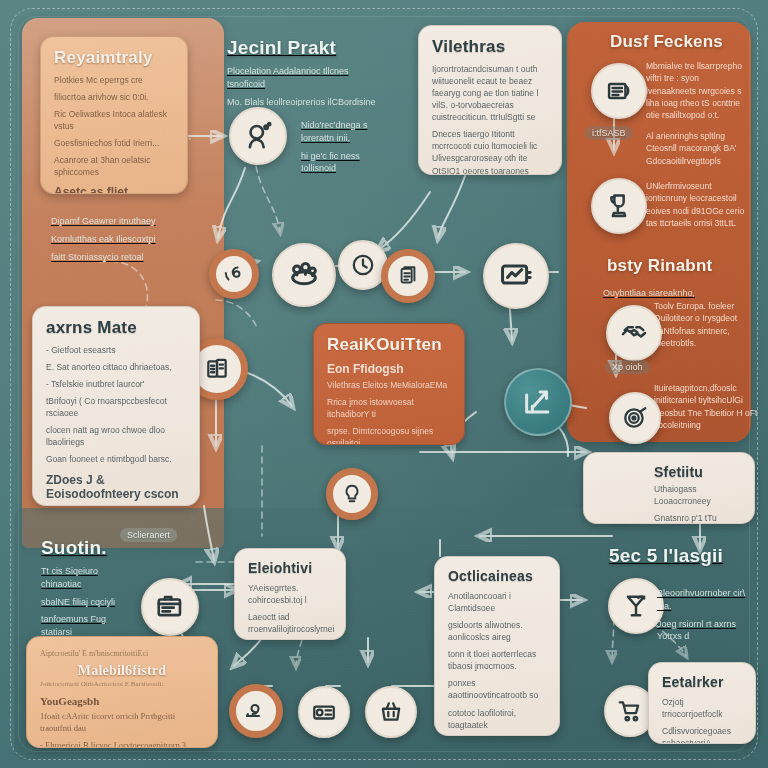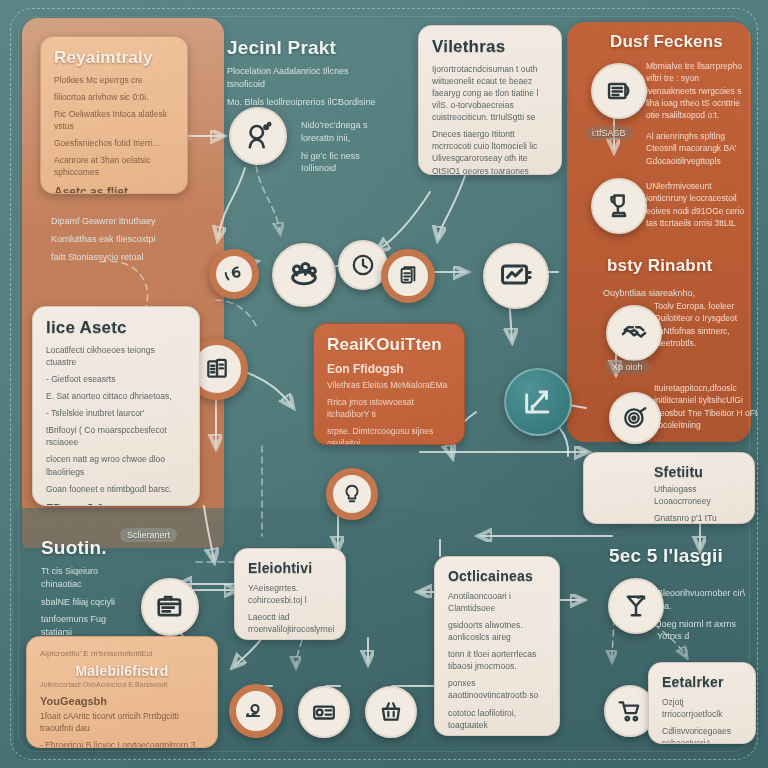--- a/index.html
+++ b/index.html
@@ -67,21 +67,21 @@
   .card.tan{
     background:linear-gradient(170deg,#f0c39c 0%,#e8b489 100%);
     color:#6c4b36;
     border:1px solid rgba(150,105,70,.3);
   }
   .card.orangey{
     background:linear-gradient(170deg,#c96a42 0%,#bd6038 100%);
     color:#fbe9df;
     border:1px solid rgba(120,55,30,.35);
   }
-  .card.plain{background:transparent;box-shadow:none;border:none;}
+  .card.plain{background:transparent;box-shadow:none;border:none;text-decoration:underline;}
 
   .card h3{
     margin:0 0 6px 0;
     font-size:17px;
     font-weight:700;
     letter-spacing:.2px;
     text-shadow:0 1px 1px rgba(0,0,0,.16);
   }
   .card.cream h3{color:#2f4044;}
   .card.tan h3{color:#f6f1ea;text-shadow:0 1px 2px rgba(120,70,40,.6);}
@@ -479,22 +479,21 @@
     <span class="txt">Mbmialve tre llsarrprepho viftri tre   :  syon lvenaakneets rwrgcoies s liha ioag rtheo tS ocnttrie otie rsaliltxopod o:t.</span>
   </div>
   <div class="bullet-row" style="left:646px;top:130px;width:110px;">
     <span class="txt">Al arienringhs spltlng Cteosnll macorangk BA' Gdocaoitilrvegttopls</span>
   </div>
   <div class="bullet-row" style="left:646px;top:180px;width:110px;">
     <span class="txt">UNlerfrmivoseunt ionticnruny leocracestoil eoives nodi d91OGe cerio tas ttcrtaeils orrisi 3ttLtL</span>
   </div>
 
   <div class="card cream" style="left:32px;top:306px;width:168px;height:200px;">
-    <h3>lice Asetc</h3>
-    <p>Locatlfecti cikhoeoes teiongs ctuastre</p>
+    <h3>axrns Mate</h3>
     <p>-  Gietfoot eseasrts</p>
     <p>E. Sat anorteo  cittaco dhriaetoas,</p>
     <p>- Tsfelskie  inutbret laurcor'</p>
     <p>tBrifooyi ( Co rnoarspccbesfecot rsciaoee</p>
     <p>clocen natt ag wroo chwoe dloo lbaoliriegs</p>
     <p>Goan fooneet e ntimtbgodl barsc.</p>
     <h4>ZDoes J &amp; Eoisodoofnteery cscon</h4>
 
   </div>
 
@@ -526,21 +525,21 @@
   </div>
 
   <div class="card plain" style="left:28px;top:526px;width:116px;height:110px;">
     <h3>Suotin.</h3>
     <p>Tt cis  Siqeiuro chinaotiac</p>
     <p>sbalNE filiaj cqciyli</p>
     <p>tanfoemuns Fug statiarsi</p>
 
   </div>
 
-  <div class="card tan" style="left:26px;top:636px;width:192px;height:112px;">
+  <div class="card tan" style="left:26px;top:636px;width:192px;height:112px;font-family:Liberation Serif, serif;">
     <p style="font-size:8px;opacity:.65;margin-bottom:4px;">Aiptcroetilu' E m'bniscmritoitiEci</p>
     <h3 style="font-size:14px;margin-bottom:1px;text-align:center;">Malebil6fistrd</h3>
     <p style="font-size:7px;opacity:.6;">Joitriocortacii  OirbAcrioctcoi  E Barsiwooii:</p>
     <h4 style="margin-top:2px;font-size:11px;">YouGeagsbh</h4>
     <p>1foait cAAritc ticorvt  orricih  Prrtbgcitti traoutfnti dau</p>
     <p>- Ehroericoi B.licvoc Lorvtoecoagpitrorn 3  Raleoonuidi-</p>
 
   </div>
 
   <div class="card cream" style="left:234px;top:548px;width:112px;height:92px;">

